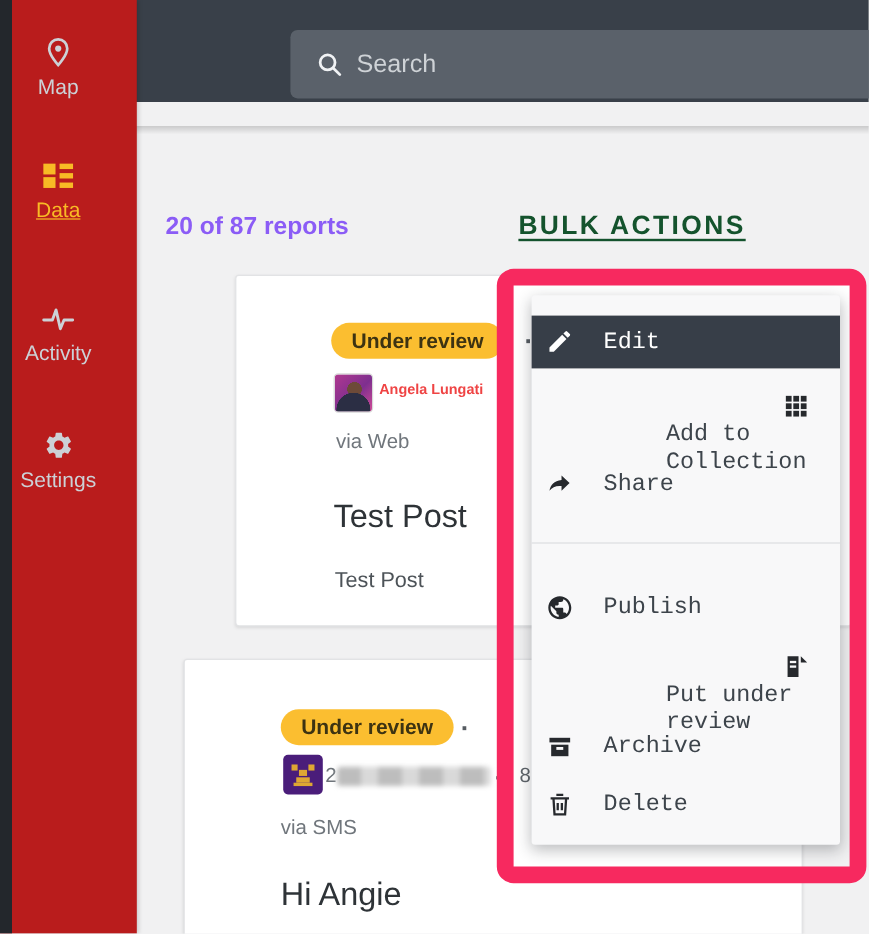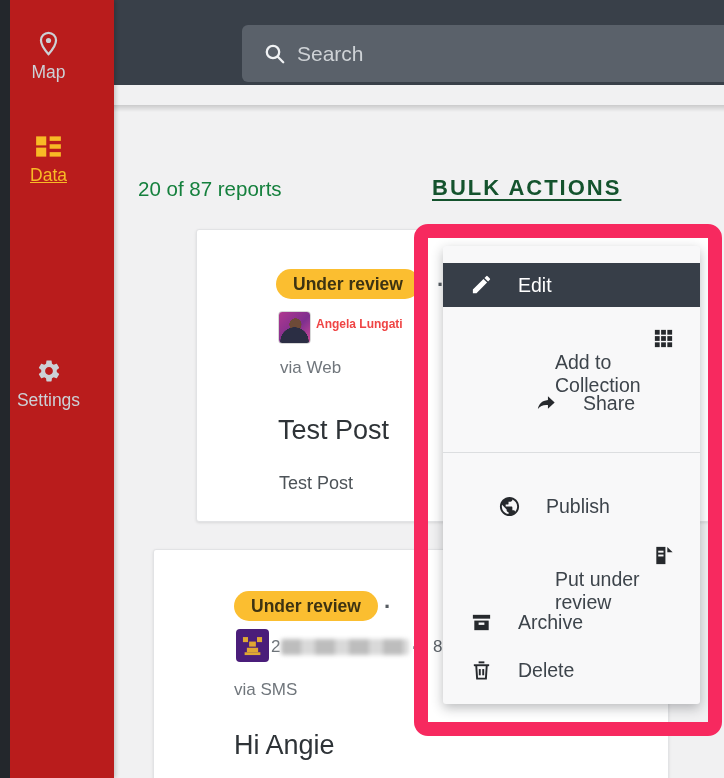--- a/index.html
+++ b/index.html
@@ -19,21 +19,21 @@
   .sidebar{position:absolute;left:0;top:0;width:114px;height:778px;background:#b91c1c;z-index:10;box-shadow:2px 0 4px rgba(0,0,0,.18);}
   .edge-strip{position:absolute;left:0;top:0;width:10px;height:778px;background:#23272c;}
   .nav-item{position:absolute;left:0;width:97px;text-align:center;cursor:pointer;}
   .nav-icon{height:32px;display:flex;align-items:center;justify-content:center;}
   .nav-label{margin-top:3px;font-size:17.5px;color:#ccd1d6;}
   .nav-item.active .nav-label{color:#f8ba25;text-decoration:underline;}
 
   
   .content-shadow-top{position:absolute;left:97px;top:105px;right:0;height:7px;z-index:8;
       background:linear-gradient(180deg,rgba(0,0,0,.16),rgba(0,0,0,0));}
-  .results-count{position:absolute;left:138px;top:177px;font-size:20.5px;font-weight:normal;color:#15803d;z-index:2;}
+  .results-count{position:absolute;left:138px;top:177px;font-size:20.5px;font-weight:bold;color:#8b5cf6;z-index:2;}
   .bulk-actions{position:absolute;left:432px;top:175px;font-size:22px;font-weight:bold;letter-spacing:2px;color:#14532d;text-decoration:underline;text-underline-offset:4px;z-index:2;cursor:pointer;}
 
   
   .card{position:absolute;background:#ffffff;border:1px solid #e2e3e5;border-radius:3px;box-shadow:0 1px 3px rgba(0,0,0,.10);z-index:1;}
   .card1{left:196px;top:229px;width:512px;height:291px;}
   .card2{left:153px;top:549px;width:514px;height:260px;}
   .badge{position:absolute;height:30px;line-height:30px;padding:0 17px;border-radius:16px;background:#fbbe30;color:#3d3312;font-size:17.5px;font-weight:bold;white-space:nowrap;}
   .meta-dot{position:absolute;font-size:22px;font-weight:bold;color:#565c62;line-height:1;}
   .avatar{position:absolute;border-radius:4px;overflow:hidden;}
   .avatar-photo{width:31px;height:31px;border:1px solid #d8d8d8;
@@ -47,31 +47,31 @@
   .blur-bar{position:absolute;width:128px;height:16px;border-radius:3px;filter:blur(2px);
     background:repeating-linear-gradient(90deg,#bdbdbd 0 20px,#d9d9d9 20px 34px);}
   .name-dot{position:absolute;font-size:18px;font-weight:bold;color:#7a8086;line-height:1;}
   .ts-digit{position:absolute;font-size:17px;color:#5d6369;}
   .channel{position:absolute;font-size:17px;color:#70767c;}
   .post-title{position:absolute;font-size:27px;color:#2e3337;}
   .post-desc{position:absolute;font-size:18px;color:#4d5358;}
 
   
   .menu{position:absolute;left:443px;top:246px;width:257px;height:458px;background:#f8f8f9;border-radius:3px;z-index:5;box-shadow:0 4px 12px rgba(30,34,40,.30);}
-  .menu-row{position:absolute;left:0;right:0;display:flex;align-items:center;padding-left:27px;cursor:pointer;}
+  .menu-row{position:absolute;left:0;right:0;display:flex;align-items:center;padding-left:12px;cursor:pointer;font-family:Liberation Mono, monospace;}
   .menu-row .mi-icon{width:24px;height:24px;flex:0 0 auto;margin-right:24px;}
   .menu-row .mi-label{font-size:19.5px;line-height:23px;color:#3d444b;max-width:145px;}
   .menu-row.two-line{align-items:flex-end;flex-direction:column;}
   .menu-row.two-line .mi-icon{margin-top:1px;}
   .row-edit{top:17px;height:44px;background:#373e48;}
   .row-edit .mi-label{color:#ffffff;}
   .row-addto{top:80px;}
-  .row-share{top:146px;height:23px;justify-content:center;}
+  .row-share{top:146px;height:23px;}
   .menu-divider{position:absolute;left:0;right:0;top:206px;height:0;border-top:1px solid #dcdee0;}
-  .row-publish{top:249px;height:23px;margin-left:28px;}
+  .row-publish{top:249px;height:23px;}
   .row-putunder{top:297px;}
   .row-archive{top:365px;height:23px;}
   .row-delete{top:413px;height:23px;}
 
   
   .annotation{position:absolute;left:414px;top:224px;width:308px;height:512px;box-sizing:border-box;
     border:14px solid #f7295f;border-radius:14px;z-index:6;pointer-events:none;}
 </style>
 </head>
 <body>
@@ -236,20 +236,28 @@
               <rect x="1" y="3" width="9" height="8"></rect>
               <rect x="1" y="13" width="9" height="8"></rect>
               <rect x="13" y="3" width="10" height="4"></rect>
               <rect x="13" y="10" width="10" height="4"></rect>
               <rect x="13" y="17" width="10" height="4"></rect>
             </g>
           </svg>
       </div>
       <div class="nav-label">Data</div>
     </div>
+    <div class="nav-item" style="top:249px;">
+      <div class="nav-icon">
+        <svg viewBox="0 0 24 24" width="29" height="29">
+            <polyline points="2,13 8,13 10.5,6 13.5,19 16,13 22,13" fill="none" stroke="#ccd1d6" stroke-width="2" stroke-linecap="round" stroke-linejoin="round"></polyline>
+          </svg>
+      </div>
+      <div class="nav-label">Activity</div>
+    </div>
     <div class="nav-item" style="top:355px;">
       <div class="nav-icon">
         <svg viewBox="0 0 24 24" width="26" height="26">
             <path fill="#ccd1d6" d="M19.14 12.94c.04-.3.06-.61.06-.94 0-.32-.02-.64-.07-.94l2.03-1.58c.18-.14.23-.41.12-.61l-1.92-3.32c-.12-.22-.37-.29-.59-.22l-2.39.96c-.5-.38-1.03-.7-1.62-.94l-.36-2.54c-.04-.24-.24-.41-.48-.41h-3.84c-.24 0-.43.17-.47.41l-.36 2.54c-.59.24-1.13.57-1.62.94l-2.39-.96c-.22-.08-.47 0-.59.22L2.74 8.87c-.12.21-.08.47.12.61l2.03 1.58c-.05.3-.09.63-.09.94s.02.64.07.94l-2.03 1.58c-.18.14-.23.41-.12.61l1.92 3.32c.12.22.37.29.59.22l2.39-.96c.5.38 1.03.7 1.62.94l.36 2.54c.05.24.24.41.48.41h3.84c.24 0 .44-.17.47-.41l.36-2.54c.59-.24 1.13-.56 1.62-.94l2.39.96c.22.08.47 0 .59-.22l1.92-3.32c.12-.22.07-.47-.12-.61l-2.01-1.58zM12 15.6c-1.98 0-3.6-1.62-3.6-3.6s1.62-3.6 3.6-3.6 3.6 1.62 3.6 3.6-1.62 3.6-3.6 3.6z"></path>
           </svg>
       </div>
       <div class="nav-label">Settings</div>
     </div>
     <div class="edge-strip"></div>
   </div>

